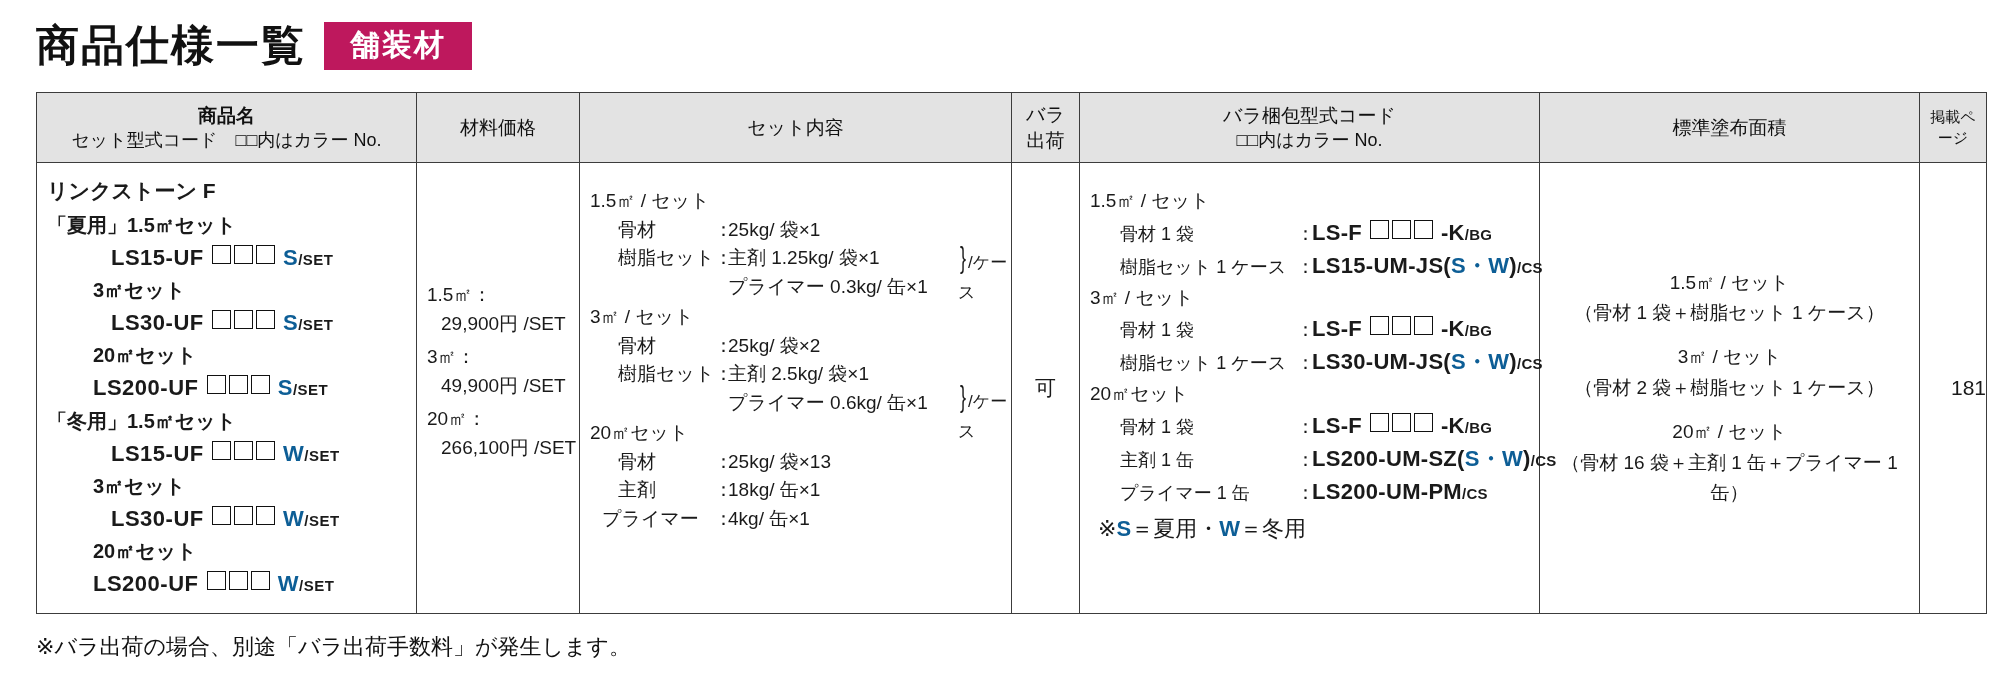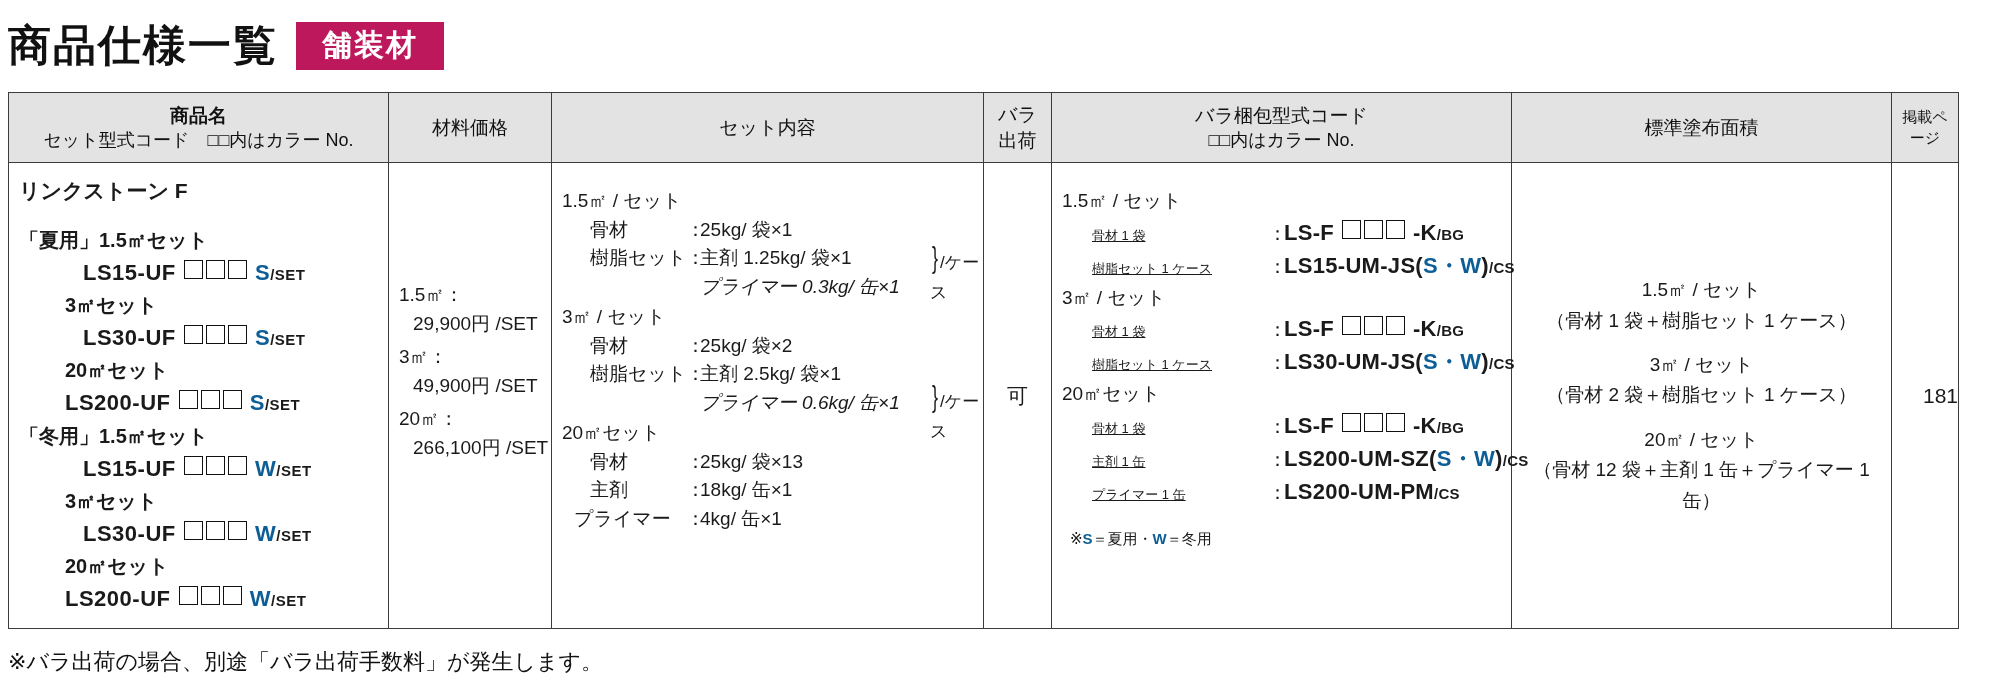--- a/index.html
+++ b/index.html
@@ -12,21 +12,21 @@
     height: 680px;
     font-family: "Liberation Sans", "DejaVu Sans", sans-serif;
     color: #1a1a1a;
     overflow: hidden;
   }
   .page {
     position: relative;
     width: 1999px;
     height: 488px;
     box-sizing: border-box;
-    padding: 0 8px;
+    padding: 0 36px;
   }
 
   
   .header {
     display: flex;
     align-items: center;
     height: 78px;
     padding-top: 14px;
     box-sizing: border-box;
   }
@@ -89,21 +89,21 @@
   .cell {
     padding: 10px 10px 12px 10px;
     font-size: 19px;
     line-height: 1.5;
   }
 
   
   .prod-title {
     font-size: 21px;
     font-weight: bold;
-    margin-bottom: 18px;
+    margin-bottom: 3px;
   }
   .prod-season {
     font-size: 20px;
     font-weight: bold;
     margin: 2px 0 1px 0;
   }
   .prod-code {
     font-size: 22px;
     font-weight: bold;
     text-align: left;
@@ -138,42 +138,42 @@
   .sc-head { font-size: 19px; margin-top: 2px; }
   .sc-row {
     display: flex;
     font-size: 19px;
     padding-left: 28px;
     white-space: nowrap;
   }
   .sc-key { width: 96px; flex: 0 0 auto; }
   .sc-colon { width: 14px; flex: 0 0 auto; }
   .sc-val { flex: 1 1 auto; }
-  .sc-indent { padding-left: 138px; font-style: italic; }
+  .sc-indent { padding-left: 138px; }
 
   
   .bara-cell {
     text-align: center;
     vertical-align: middle !important;
     font-size: 21px;
   }
 
   
   .code-head { font-size: 19px; margin-top: 2px; }
   .code-row {
     display: flex;
     font-size: 19px;
     padding-left: 30px;
     align-items: baseline;
     white-space: nowrap;
   }
-  .code-key { width: 176px; flex: 0 0 auto; font-size: 13px; text-decoration: underline; }
+  .code-key { width: 176px; flex: 0 0 auto; font-size: 18px; }
   .code-colon { width: 16px; flex: 0 0 auto; }
   .code-val { font-size: 22px; font-weight: bold; letter-spacing: .3px; }
-  .note-sw { font-size: 15px; padding-left: 8px; margin-top: 20px; }
+  .note-sw { font-size: 22px; padding-left: 8px; margin-top: 4px; }
 
   
   .area-cell {
     text-align: center;
     vertical-align: middle !important;
     font-size: 19px;
     line-height: 1.6;
   }
   .area-group { margin: 14px 0; }
 
@@ -431,21 +431,21 @@
           <div class="area-group">
             <div>1.5㎡ / セット</div>
             <div>（骨材 1 袋＋樹脂セット 1 ケース）</div>
           </div>
           <div class="area-group">
             <div>3㎡ / セット</div>
             <div>（骨材 2 袋＋樹脂セット 1 ケース）</div>
           </div>
           <div class="area-group">
             <div>20㎡ / セット</div>
-            <div>（骨材 12 袋＋主剤 1 缶＋プライマー 1 缶）</div>
+            <div>（骨材 16 袋＋主剤 1 缶＋プライマー 1 缶）</div>
           </div>
         </td>
 
         <td class="page-cell">181</td>
       </tr>
     </tbody>
   </table>
 
   <div class="footnotes">
     <div>※バラ出荷の場合、別途「バラ出荷手数料」が発生します。</div>

